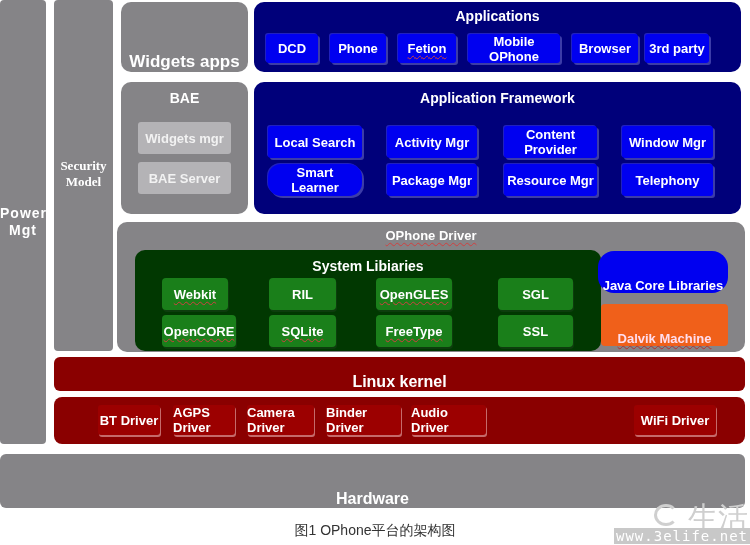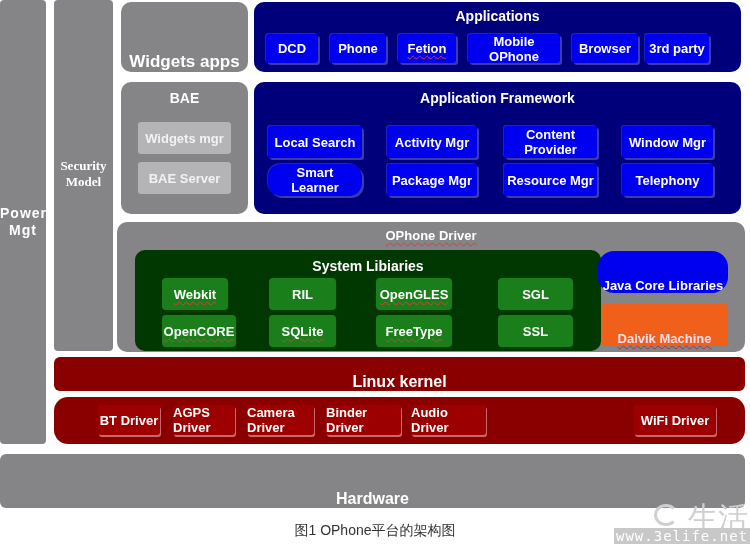--- a/index.html
+++ b/index.html
@@ -138,21 +138,21 @@
   </div>
   <div class="abs center" style="left:484px;top:82px;width:127px;height:42px;background:#f0601a;border-radius:4px;font-size:13px;color:#fde;">
     <span class="wavy" style="text-decoration-color:#b03030;">Dalvik Machine</span>
   </div>
 </div>
 
 <div class="abs center" style="left:54px;top:357px;width:691px;height:34px;background:#8a0000;border-radius:6px;font-size:16px;">
   <span>Linux kernel</span>
 </div>
 
-<div class="abs" style="left:54px;top:397px;width:691px;height:47px;background:#8a0000;border-radius:14px;">
+<div class="abs" style="left:54px;top:397px;width:691px;height:47px;background:#8a0000;border-radius:8px;">
   <div class="redbtn" style="left:44px;top:8px;width:62px;height:30px;">
       <span>BT Driver</span>
     </div>
   <div class="redbtn" style="left:119px;top:8px;width:62px;height:30px;">
       <span>AGPS Driver</span>
     </div>
   <div class="redbtn" style="left:193px;top:8px;width:67px;height:30px;">
       <span>Camera Driver</span>
     </div>
   <div class="redbtn" style="left:272px;top:8px;width:75px;height:30px;">

